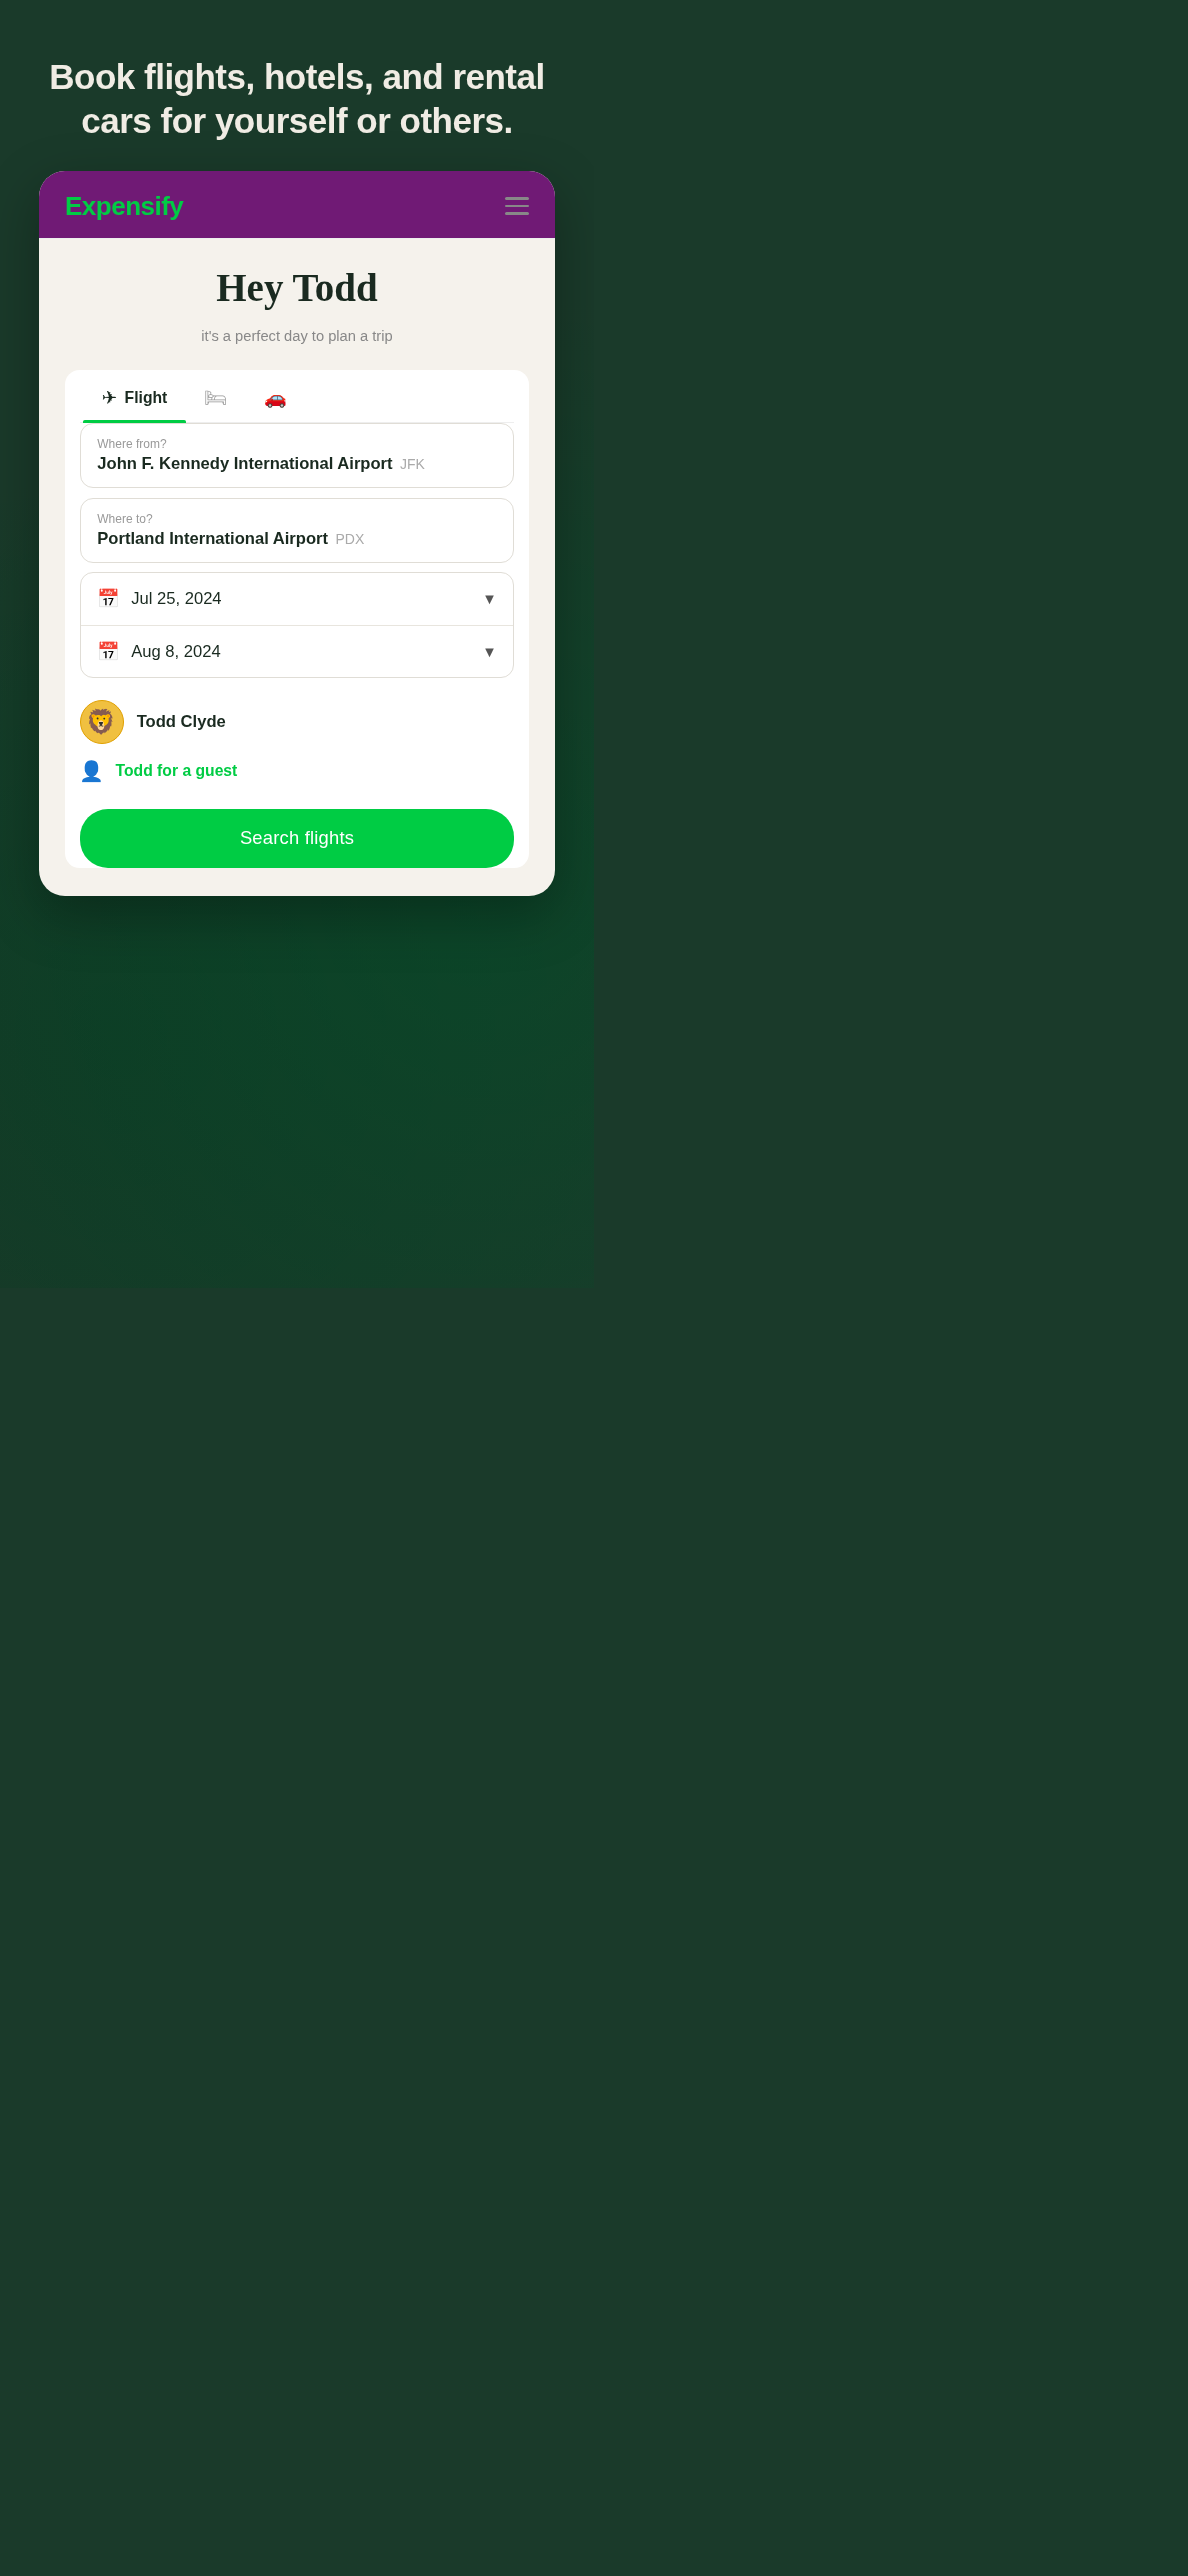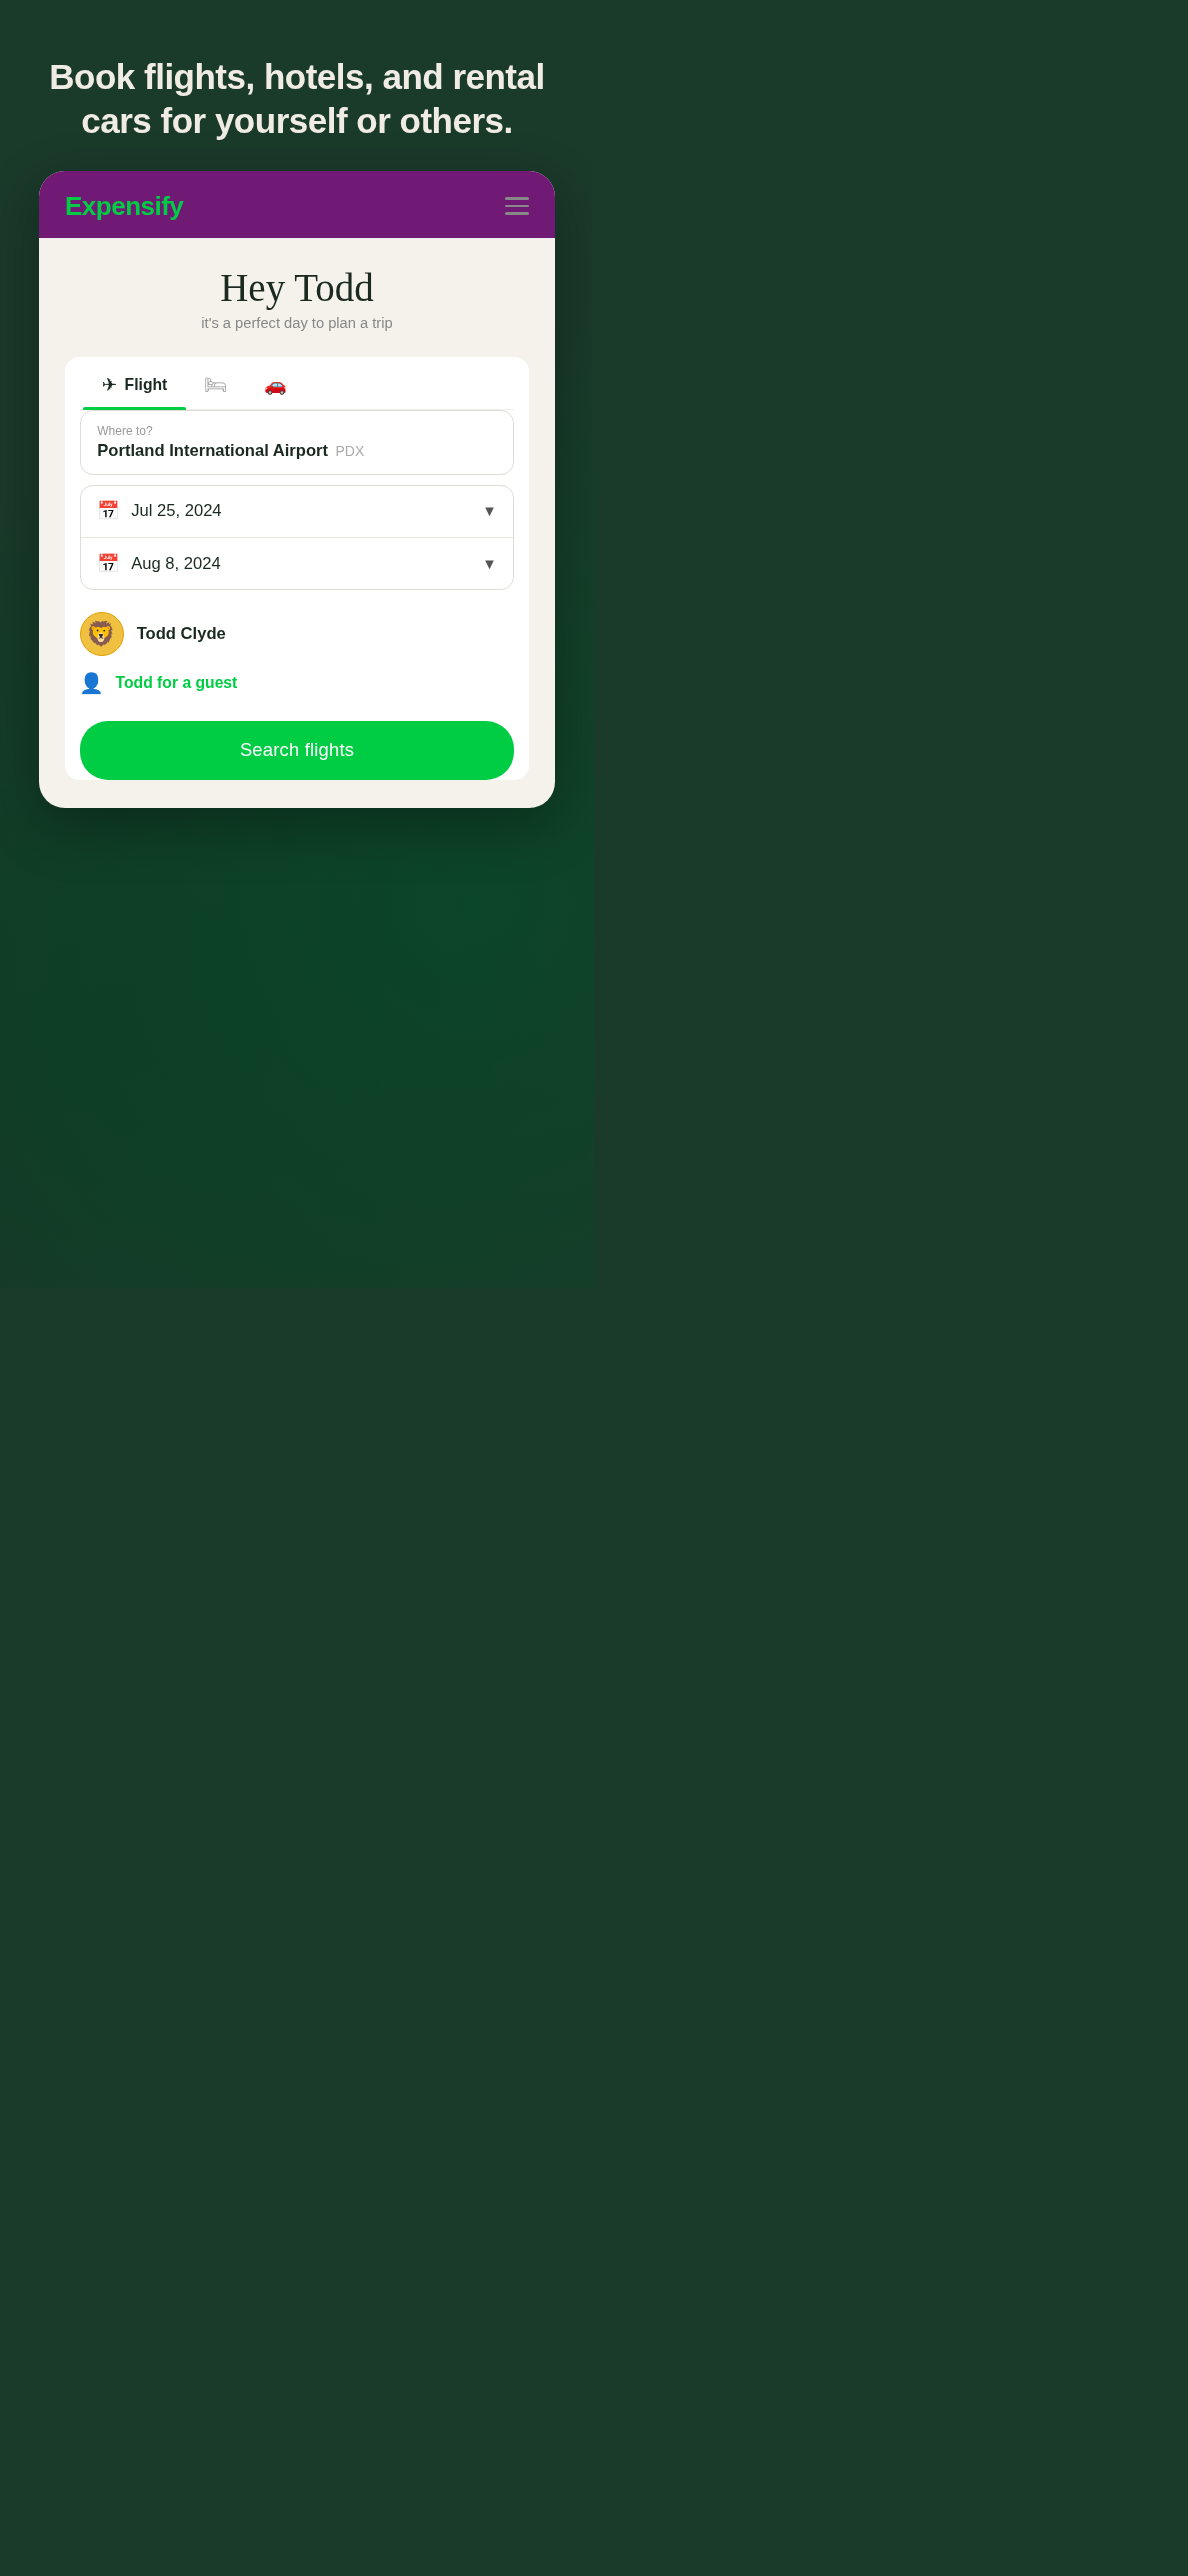--- a/index.html
+++ b/index.html
@@ -83,25 +83,25 @@
       border-radius: 1.8px;
     }
 
     
     .card-body {
       padding: 26px 26px 0;
     }
 
     .greeting-title {
       font-size: 39px;
-      font-weight: 400;
+      font-weight: 700;
       color: #1a2a20;
       text-align: center;
       font-family: Georgia, 'Times New Roman', serif;
-      margin-bottom: 5px;
+      margin-bottom: 18px;
     }
 
     .greeting-sub {
       font-size: 14.7px;
       color: #888;
       text-align: center;
       margin-bottom: 26px;
     }
 
     
@@ -354,20 +354,27 @@
           <span class="tab-icon">🛏</span>
         </div>
 
         <div class="tab-item">
           <span class="tab-icon">🚗</span>
         </div>
 
       </div>
 
 
+      <div class="input-group">
+        <div class="input-label">Where from?</div>
+        <div class="input-value">
+          <span>John F. Kennedy International Airport</span>
+          <span class="airport-code">JFK</span>
+        </div>
+      </div>
 
       <div class="input-group">
         <div class="input-label">Where to?</div>
         <div class="input-value">
           <span>Portland International Airport</span>
           <span class="airport-code">PDX</span>
         </div>
       </div>
 
       <div class="date-group">

